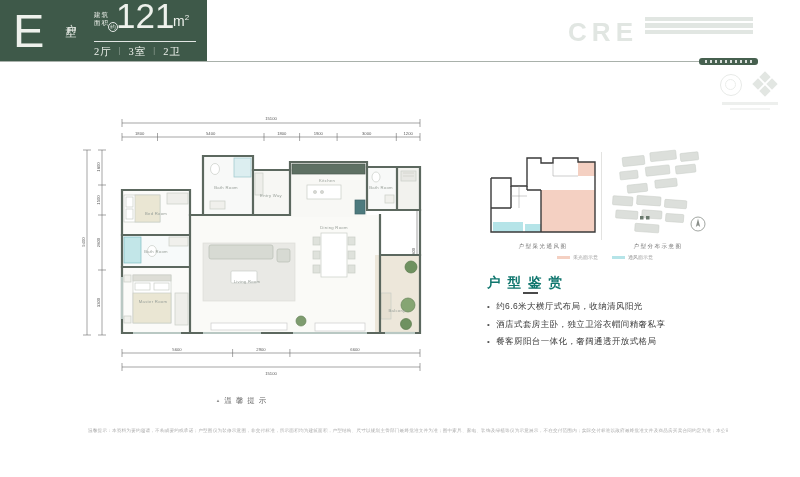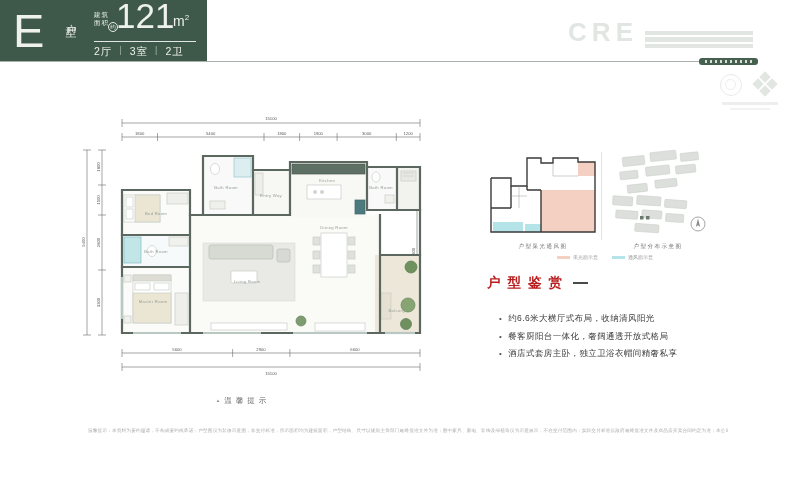--- a/index.html
+++ b/index.html
@@ -11,25 +11,25 @@
   .hero{left:0;top:0;width:207px;height:62px;background:#3e5949;color:#eef1ec;}
   .unit-letter{left:13px;top:0px;font-size:47px;font-weight:400;line-height:62px;}
   .unit-type{left:63px;top:15px;writing-mode:vertical-rl;font-size:11px;letter-spacing:3px;}
   .area-lbl{left:94px;top:11px;font-size:6.5px;line-height:8px;letter-spacing:1px;}
   .approx{left:108px;top:22px;width:8px;height:8px;border:0.5px solid rgba(255,255,255,.85);
           border-radius:50%;font-size:5.5px;line-height:8px;text-align:center;}
   .area-val{left:116px;top:-4px;font-size:35px;font-weight:500;}
   .area-unit{left:173px;top:13px;font-size:14px;}
   .area-unit sup{font-size:8px;}
   .hero-rule{left:94px;top:41px;width:102px;height:1px;background:rgba(255,255,255,.85);}
-  .spec{left:94px;top:45px;font-size:10.5px;letter-spacing:1px;display:flex;align-items:flex-start;}
+  .spec{left:94px;top:45px;font-size:10.5px;letter-spacing:1px;display:flex;align-items:flex-start;font-family:Liberation Serif, serif;}
   .spec .sep{opacity:.55;margin:0 7px;font-size:9px;}
 
   
-  .logo{top:17px;right:40px;display:flex;align-items:flex-end;color:#e1e6e2;
+  .logo{top:17px;right:40px;display:flex;align-items:flex-start;color:#e1e6e2;
         font-weight:700;font-size:26px;letter-spacing:5px;}
   .logo-bars{width:108px;height:17px;display:flex;flex-direction:column;justify-content:space-between;margin:0 7px;}
   .logo-bars div{height:4.2px;background:#e1e6e2;}
   .top-rule{left:0;top:61px;width:757px;height:1px;background:#a9b1ab;}
   .rule-badge{left:699px;top:58px;width:59px;height:7px;background:#46604f;border-radius:3px;overflow:hidden;}
   .rule-badge .specks{margin:2px 6px;height:3px;
      background:repeating-linear-gradient(90deg,rgba(255,255,255,.8) 0 2px,transparent 2px 5px);}
   .wm{top:72px;left:714px;width:78px;height:52px;opacity:.85;}
   .wm-circle{position:absolute;left:6px;top:2px;width:20px;height:20px;border:1.5px solid #e3e6e3;border-radius:50%;}
   .wm-circle::after{content:"";position:absolute;left:4px;top:4px;width:9px;height:9px;border:1px solid #e7eae7;border-radius:50%;}
@@ -42,24 +42,24 @@
   .wm-t1{position:absolute;left:8px;top:30px;width:56px;height:2.5px;background:#ebedeb;}
   .wm-t2{position:absolute;left:16px;top:36px;width:40px;height:2px;background:#f0f1f0;}
 
   
   .panel-divider{left:601px;top:152px;width:1px;height:88px;background:#e3e3e1;}
   .diag-caption{font-size:5.5px;color:#6f6f6f;letter-spacing:1.5px;text-align:center;}
   .legend{left:505px;top:254px;width:200px;display:flex;justify-content:center;gap:14px;
           font-size:5px;color:#9b9b9b;align-items:center;}
   .legend .sw{display:inline-block;width:13px;height:3px;margin-right:3px;vertical-align:middle;}
 
-  .apprec-title{left:487px;top:274px;display:flex;align-items:center;color:#b91c1c;}
+  .apprec-title{left:487px;top:274px;display:flex;align-items:center;color:#0f766e;flex-direction:column;}
   .apprec-title .t{font-size:13.5px;letter-spacing:7px;font-weight:600;}
   .apprec-title .dash{width:15px;height:1.5px;background:#4a4a4a;margin-left:4px;}
-  .bullets{left:487px;top:298px;width:268px;list-style:none;margin:12px;padding:0;}
+  .bullets{left:487px;top:298px;width:268px;list-style:none;margin:0;padding:0;}
   .bullets li{font-size:8.5px;color:#3c3c3c;line-height:17.5px;letter-spacing:.4px;}
   .bullets li::before{content:"•";color:#555;margin-right:6px;font-size:8px;}
 
   
   .fp-caption{left:163px;top:396px;width:160px;text-align:center;color:#6a6a6a;
               font-size:7.5px;letter-spacing:4px;}
   .fp-caption .mk{font-size:4.5px;vertical-align:1.5px;opacity:.75;letter-spacing:0;margin-right:4px;}
   .disclaimer{left:88px;top:428px;width:640px;font-size:4.6px;color:#ababab;
               white-space:nowrap;overflow:hidden;letter-spacing:.2px;}
 
@@ -331,22 +331,22 @@
     <span><span class="sw" style="background:#f4d0c2;"></span><span>采光面示意</span></span>
     <span><span class="sw" style="background:#b5e4e8;"></span><span>通风面示意</span></span>
   </div>
 
   <div class="abs apprec-title">
     <span class="t">户型鉴赏</span>
     <span class="dash"></span>
   </div>
   <ul class="abs bullets">
     <li>约6.6米大横厅式布局，收纳清风阳光</li>
+    <li>酒店式套房主卧，独立卫浴衣帽间精奢私享</li>
     <li>餐客厨阳台一体化，奢阔通透开放式格局</li>
-    <li>酒店式套房主卧，独立卫浴衣帽间精奢私享</li>
   </ul>
 
   <div class="abs fp-caption">
     <span class="mk">▲</span><span>温馨提示</span>
   </div>
   <div class="abs disclaimer">温馨提示：本资料为要约邀请，不构成要约或承诺；户型图仅为装修示意图，非交付标准，所示面积均为建筑面积，户型结构、尺寸以规划主管部门最终批准文件为准；图中家具、家电、装饰及绿植等仅为示意展示，不在交付范围内；实际交付标准以政府最终批准文件及商品房买卖合同约定为准；本公司保留对宣传资料进行修改的权利，敬请留意最新资料。</div>
 
 </div>
 
 </body></html>

